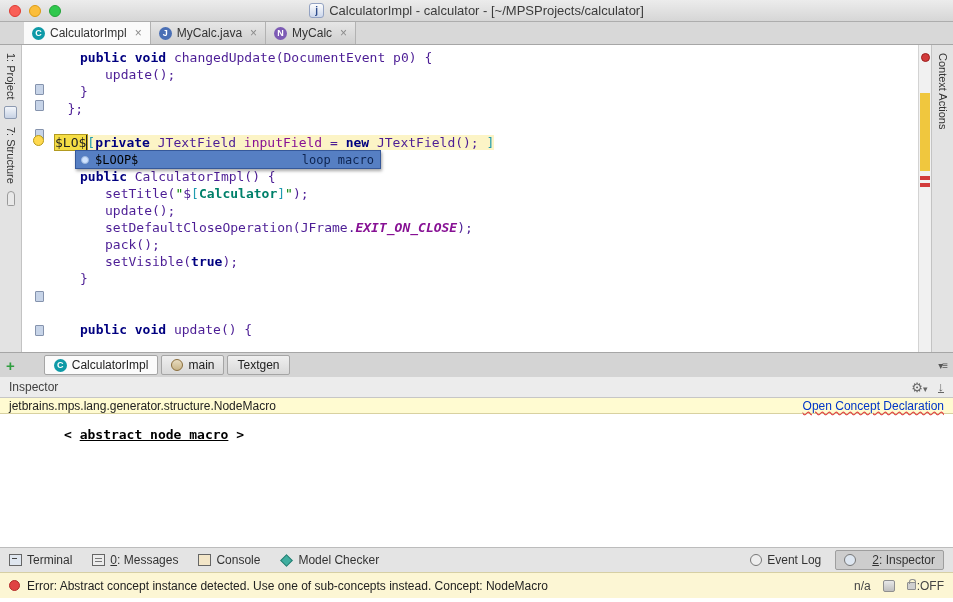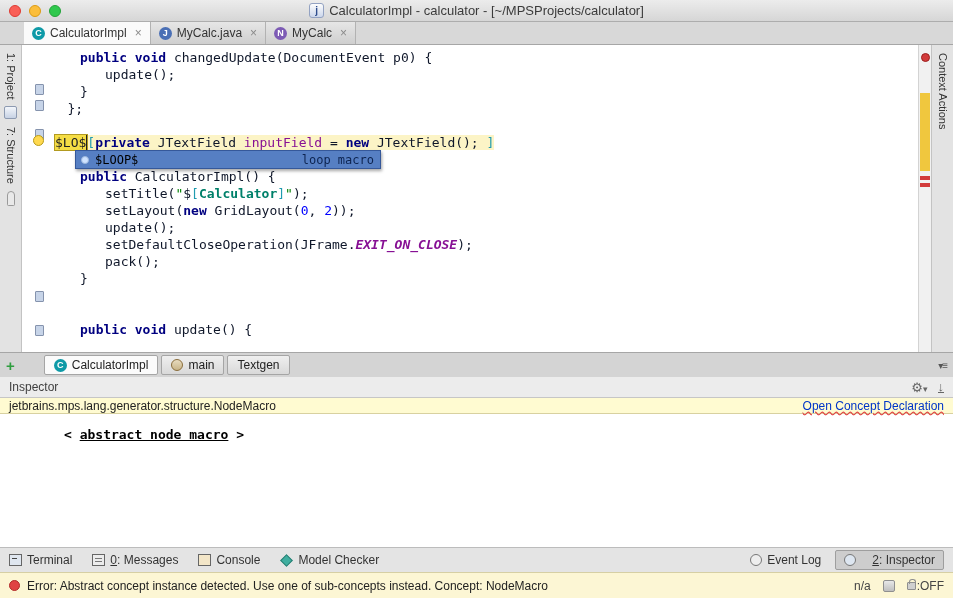--- a/index.html
+++ b/index.html
@@ -31,21 +31,21 @@
   .tool-strip { width:22px; background:#e3e3e3; position:relative; display:flex; flex-direction:column; align-items:center; }
   .tool-strip.left { border-right:1px solid #c3c3c3; }
   .tool-strip.right { border-left:1px solid #c3c3c3; }
   .vlabel { writing-mode:vertical-rl; font-size:11px; color:#333; margin-top:8px; white-space:nowrap; }
   .mini-icon { width:13px; height:13px; border:1px solid #8d9ab1; background:linear-gradient(#f3f6fb,#c7d2e4); border-radius:2px; margin-top:7px; }
   .mini-icon.clip { border-radius:6px 6px 2px 2px; height:15px; width:8px; background:#e9e9e9; border-color:#9a9a9a; }
 
   .editor { flex:1; background:#fff; position:relative; font-family:"DejaVu Sans Mono", monospace; font-size:13px; padding-top:4px; overflow:hidden; }
   .code-line { height:17px; line-height:17px; white-space:pre; }
   .kw { color:#000080; font-weight:bold; }
-  .pl { color:#0f172a; }
+  .pl { color:#4c1d95; }
   .num { color:#0000ff; }
   .str { color:#008000; }
   .br { color:#1f9baf; }
   .mstr { color:#00806a; font-weight:bold; }
   .fld { color:#871094; }
   .const { color:#871094; font-weight:bold; font-style:italic; }
   .code-line.hl > span { background:#fcf4c6; }
   .code-line.hl .sel { background:#f5dd45; outline:1px solid #b29a20; border-right:1px solid #222; }
 
   .gmark { position:absolute; width:9px; height:11px; background:#c7d4e8; border:1px solid #8593ad; border-radius:1px; left:13px; }
@@ -146,24 +146,24 @@
     <div>
         <div class="code-line" style="padding-left: 58px;"><span class="kw">public void </span><span class="pl">changedUpdate(DocumentEvent p0) {</span></div>
         <div class="code-line" style="padding-left: 83px;"><span class="pl">update();</span></div>
         <div class="code-line" style="padding-left: 58px;"><span class="pl">}</span></div>
         <div class="code-line" style="padding-left: 45.5px;"><span class="pl">};</span></div>
         <div class="code-line" style="padding-left: 33px;">&nbsp;</div>
         <div class="code-line hl" style="padding-left: 33px;"><span class="sel">$LO$</span><span class="br">[</span><span class="kw">private </span><span class="pl">JTextField </span><span class="fld">inputField</span><span class="pl"> = </span><span class="kw">new </span><span class="pl">JTextField(); </span><span class="br">]</span></div>
         <div class="code-line" style="padding-left: 33px;">&nbsp;</div>
         <div class="code-line" style="padding-left: 58px;"><span class="kw">public </span><span class="pl">CalculatorImpl() {</span></div>
         <div class="code-line" style="padding-left: 83px;"><span class="pl">setTitle(</span><span class="str">"</span><span class="pl">$</span><span class="br">[</span><span class="mstr">Calculator</span><span class="br">]</span><span class="str">"</span><span class="pl">);</span></div>
-        <div class="code-line" style="padding-left: 83px;"><span class="pl">setLayout(</span><span class="kw">new </span><span class="pl">GridLayout(</span><span class="num">0</span><span class="pl">, </span><span class="num">2</span><span class="pl">));</span></div>
         <div class="code-line" style="padding-left: 83px;"><span class="pl">update();</span></div>
         <div class="code-line" style="padding-left: 83px;"><span class="pl">setDefaultCloseOperation(JFrame.</span><span class="const">EXIT_ON_CLOSE</span><span class="pl">);</span></div>
         <div class="code-line" style="padding-left: 83px;"><span class="pl">pack();</span></div>
+        <div class="code-line" style="padding-left: 83px;"><span class="pl">setVisible(</span><span class="kw">true</span><span class="pl">);</span></div>
         <div class="code-line" style="padding-left: 58px;"><span class="pl">}</span></div>
         <div class="code-line" style="padding-left: 33px;">&nbsp;</div>
         <div class="code-line" style="padding-left: 33px;">&nbsp;</div>
         <div class="code-line" style="padding-left: 58px;"><span class="kw">public void </span><span class="pl">update() {</span></div>
       </div>
 
     <span class="gmark" style="top:39px"></span>
     <span class="gmark" style="top:55px"></span>
     <span class="gmark" style="top:84px"></span>
     <span class="bulb" style="top:90px"></span>

